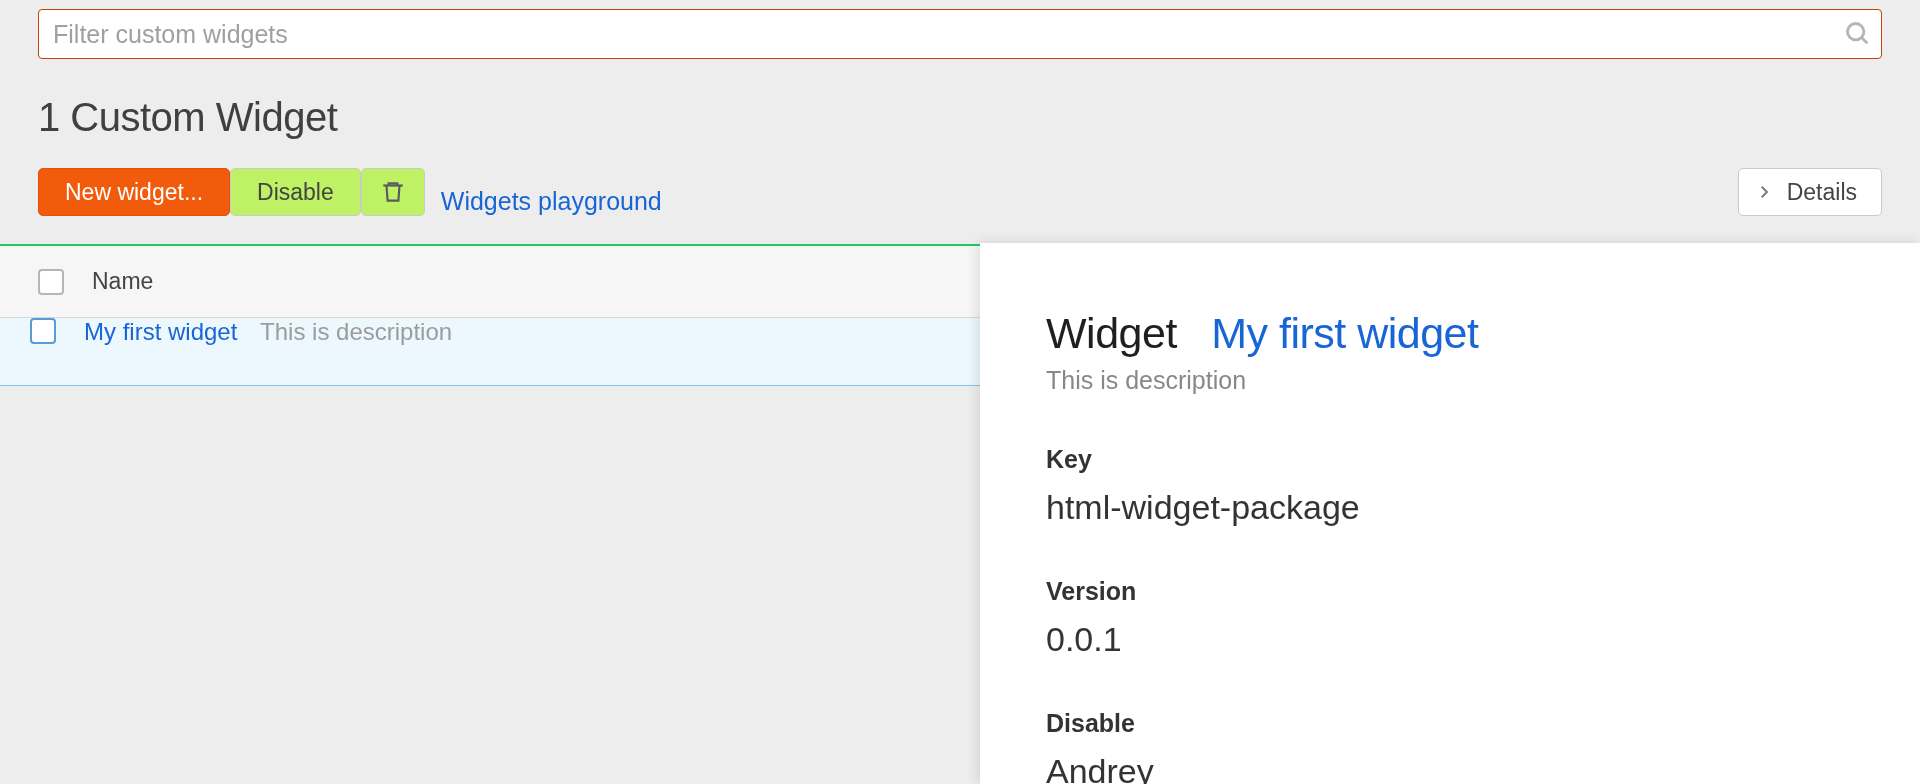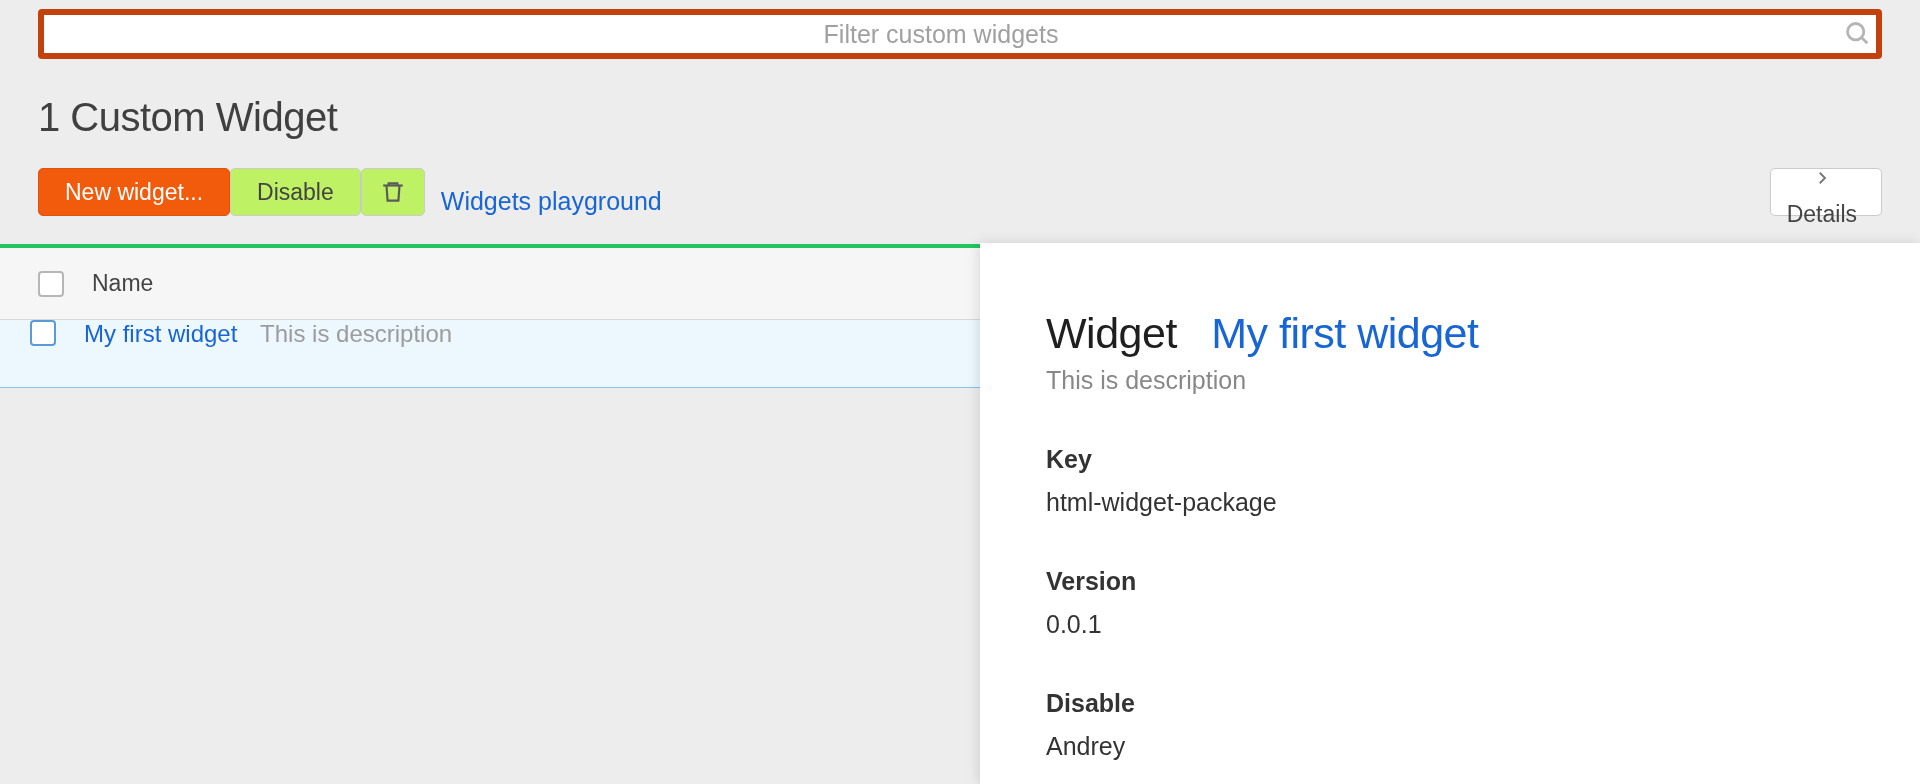--- a/index.html
+++ b/index.html
@@ -16,28 +16,27 @@
     .filter-wrap {
       padding: 9px 38px 0 38px;
     }
     .filter-box {
       position: relative;
       width: 100%;
     }
     .filter-input {
       width: 100%;
       height: 50px;
-      border: 6px solid #c2410c;
+      border: 1px solid #c2410c;
       border-radius: 4px;
       background: #fff;
       font-size: 25px;
       color: #555;
       padding: 0 52px 0 14px;
       line-height: 50px;
-      text-align: center;
     }
     .filter-input::placeholder { color: #a0a0a0; }
     .search-icon {
       position: absolute;
       right: 10px; top: 50%;
       transform: translateY(-50%);
       color: #b5b5b5;
     }
     .search-icon svg { width: 28px; height: 28px; display:block; }
 
@@ -95,27 +94,26 @@
       border:1px solid #cbcbcb;
       border-radius:5px;
       height:48px;
       padding:0 24px 0 16px;
       display:inline-flex;
       align-items:center;
       gap:14px;
       font-size: 23px;
       color:#444;
       cursor:pointer;
-      flex-direction:column;
     }
     .chev-icon svg { width:18px; height:18px; display:block; color:#777; }
 
     
     .table-container {
-      border-top: 4px solid #22c55e;
+      border-top: 2px solid #22c55e;
     }
     .thead {
       display:flex;
       align-items:center;
       background:#f6f6f6;
       border-bottom:1px solid #d8d8d8;
       height:72px;
       padding:0 38px;
       font-size:23px;
       color:#444;
@@ -180,21 +178,21 @@
     }
     .details-field {
       margin-top:50px;
     }
     .details-field-label {
       font-size:25px;
       font-weight:700;
       color:#333;
     }
     .details-field-value {
-      font-size:25px;
+      font-size:34px;
       color:#333;
       margin-top:14px;
     }
   </style>
 </head>
 <body>
 
 <div class="filter-wrap">
   <div class="filter-box">
     <input type="text" class="filter-input" placeholder="Filter custom widgets" style="">

